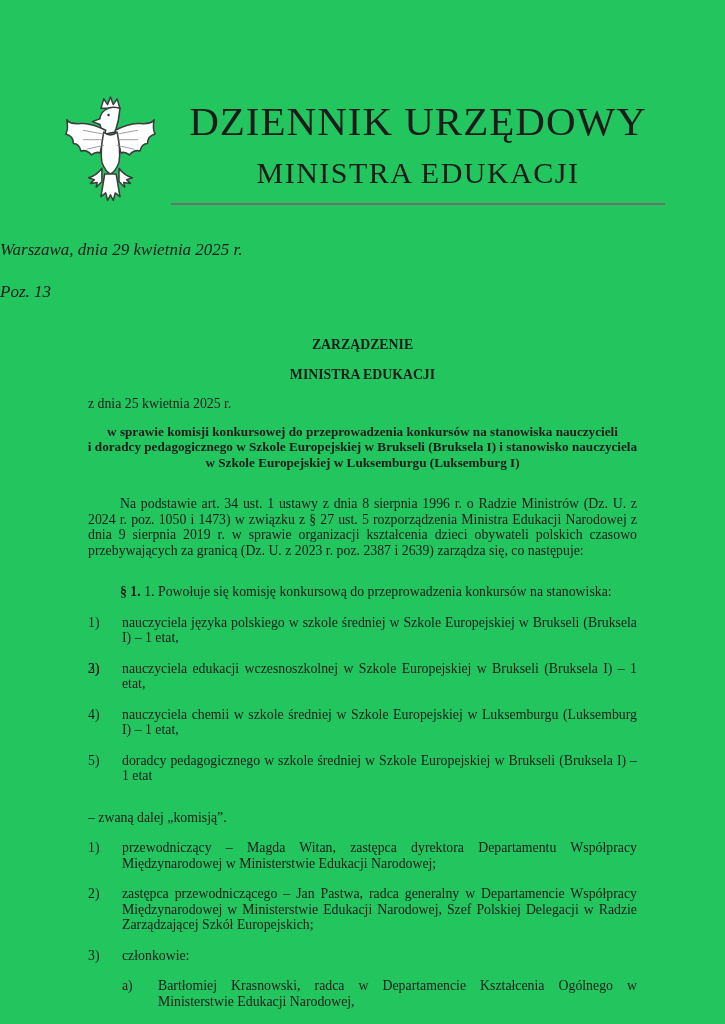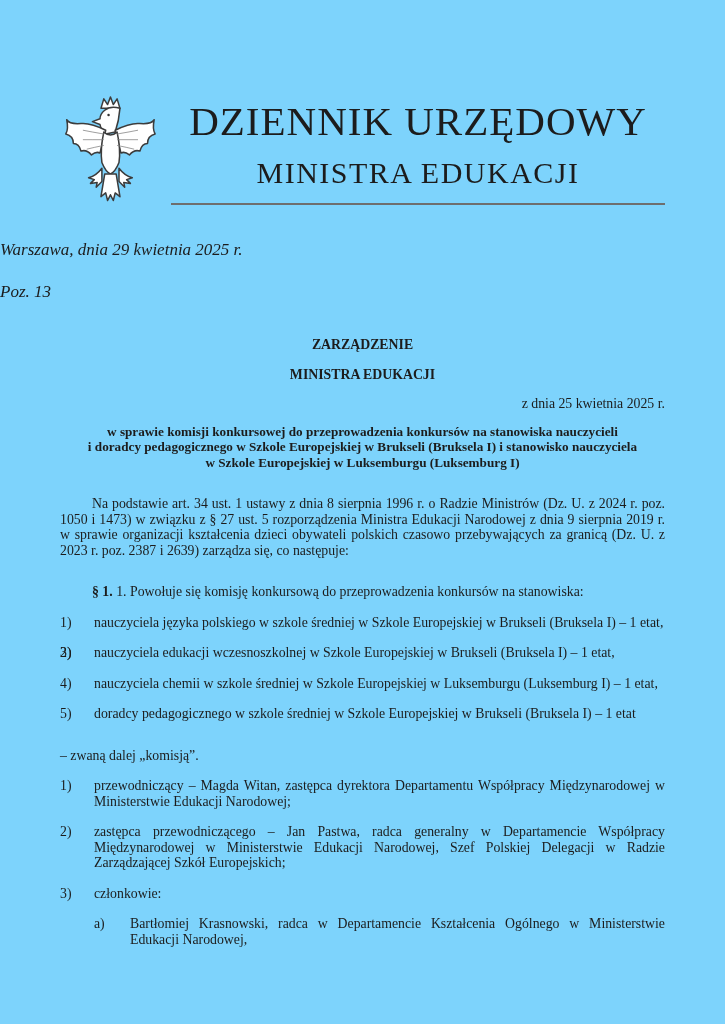--- a/index.html
+++ b/index.html
@@ -4,21 +4,21 @@
 <style>
   * { box-sizing: border-box; }
   html, body {
     margin: 0; padding: 0;
     width: 725px; height: 1024px;
     overflow: hidden;
     background: #ffffff;
   }
   .page {
     width: 725px; height: 1024px;
-    background: #7dd3fc;
+    background: #22c55e;
     color: #1c1c1c;
     font-family: "Liberation Serif", "DejaVu Serif", serif;
   }
   
   .masthead-row {
     display: flex;
     align-items: flex-start;
     padding: 91px 60px 0 62px;
   }
   .emblem { width: 95px; height: 118px; flex: 0 0 auto; margin-top: 3px; }
@@ -33,28 +33,28 @@
     letter-spacing: 1.5px; white-space: nowrap;
     margin-top: 14px;
   }
   .mast-rule { height: 2px; background: #6e6e6e; margin-top: 14px; }
   
   .meta { text-align: left; font-style: italic; }
   .place-date { font-size: 17px; margin: 28px 0 0 0; }
   .position   { font-size: 17px; margin: 22px 16px 0 0; }
   
   .act {
-    padding: 0 60px;
+    padding: 0 88px;
     font-size: 13.8px;
     line-height: 15.5px;
     font-family: Liberation Serif, serif;
   }
   .act-type   { margin: 35px 0 0; text-align: center; font-weight: 700; }
   .act-issuer { margin: 14px 0 0; text-align: center; font-weight: 700; }
-  .act-date   { margin: 14px 0 0; text-align: right; }
+  .act-date   { margin: 14px 0 0; text-align: left; }
   .act-subject {
     margin: 12px -8px 0;
     text-align: center;
     font-weight: 700;
     font-size: 13.2px;
     line-height: 15.5px;
   }
   .para { margin: 26px 0 0; text-align: justify; }
   .indent { text-indent: 32px; }
   .no-justify { text-align: left; }

